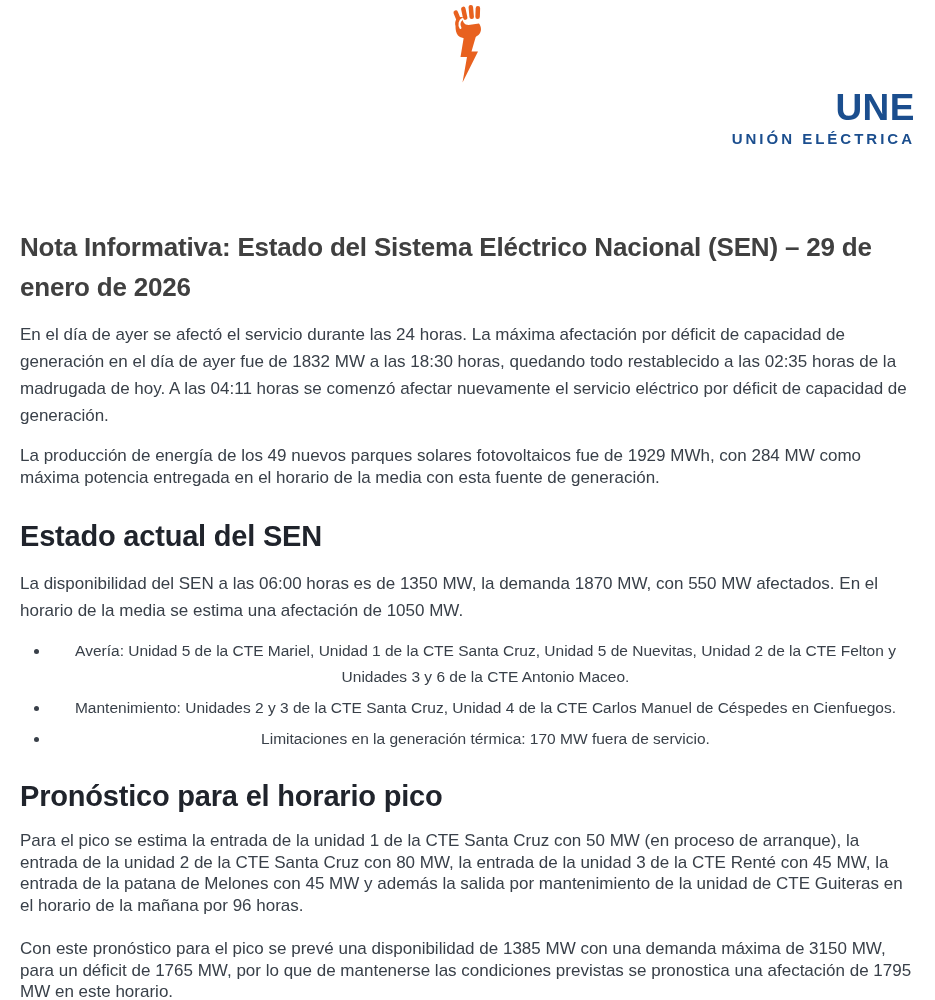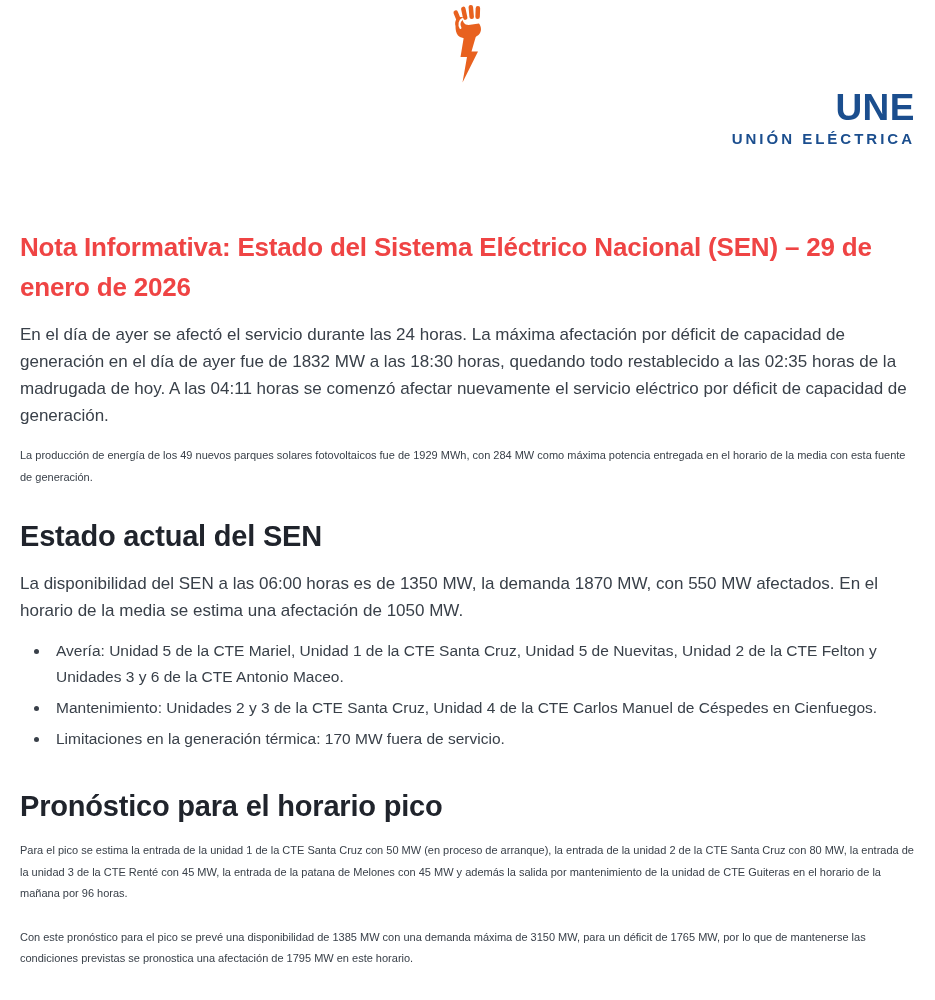--- a/index.html
+++ b/index.html
@@ -39,55 +39,56 @@
     font-weight: 700;
     letter-spacing: 3px;
     color: #1B4E8E;
   }
   h1.title {
     margin: 80px 0 0 0;
     font-size: 26px;
     font-weight: 700;
     line-height: 40px;
     letter-spacing: -0.2px;
-    color: #ef4444;
+    color: #404040;
   }
   .body-lg {
     margin: 14px 0 0 0;
     font-size: 17px;
     line-height: 27px;
     color: #394049;
   }
   .body-sm {
     margin: 16px 0 0 0;
-    font-size: 11px;
+    font-size: 17px;
     line-height: 21.5px;
     color: #394049;
   }
   h2.section {
     margin: 30px 0 0 0;
     font-size: 29px;
     font-weight: 700;
     letter-spacing: -0.2px;
     line-height: 1.3;
     color: #20242C;
   }
   ul.incidencias {
     margin: 14px 0 0 0;
     padding-left: 30px;
     list-style: disc;
+    text-align: center;
   }
   ul.incidencias li {
     padding-left: 6px;
     margin-bottom: 5px;
     font-size: 15.5px;
     line-height: 26px;
     color: #394049;
   }
-  h2.pronostico { margin-top: 36px; }
+  h2.pronostico { margin-top: 26px; }
   .body-sm.forecast { margin-top: 15px; }
   .body-sm.deficit { margin-top: 22px; }
 </style>
 </head>
 <body>
 
 <div class="page">
 
   <header class="logo-block">
     <svg width="36" height="82" viewBox="0 0 72 164" aria-hidden="true">

